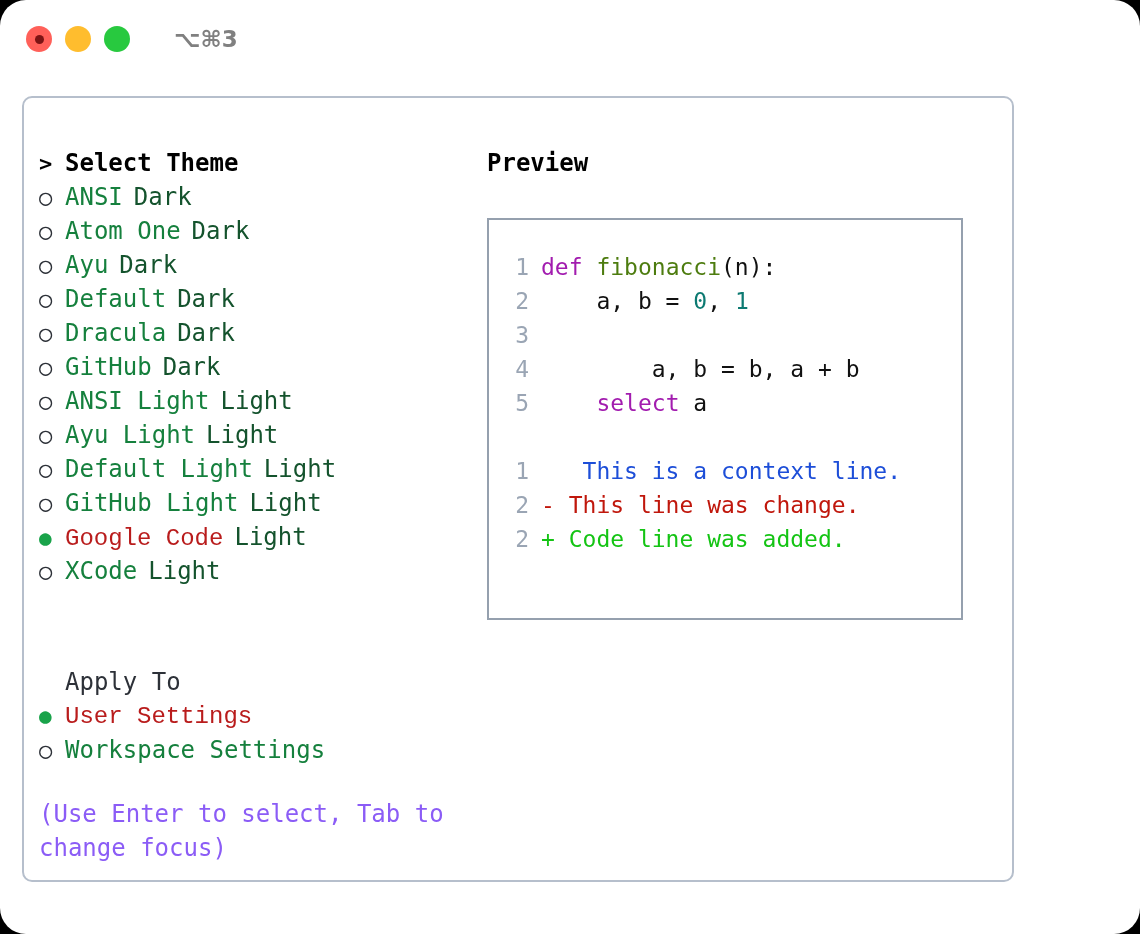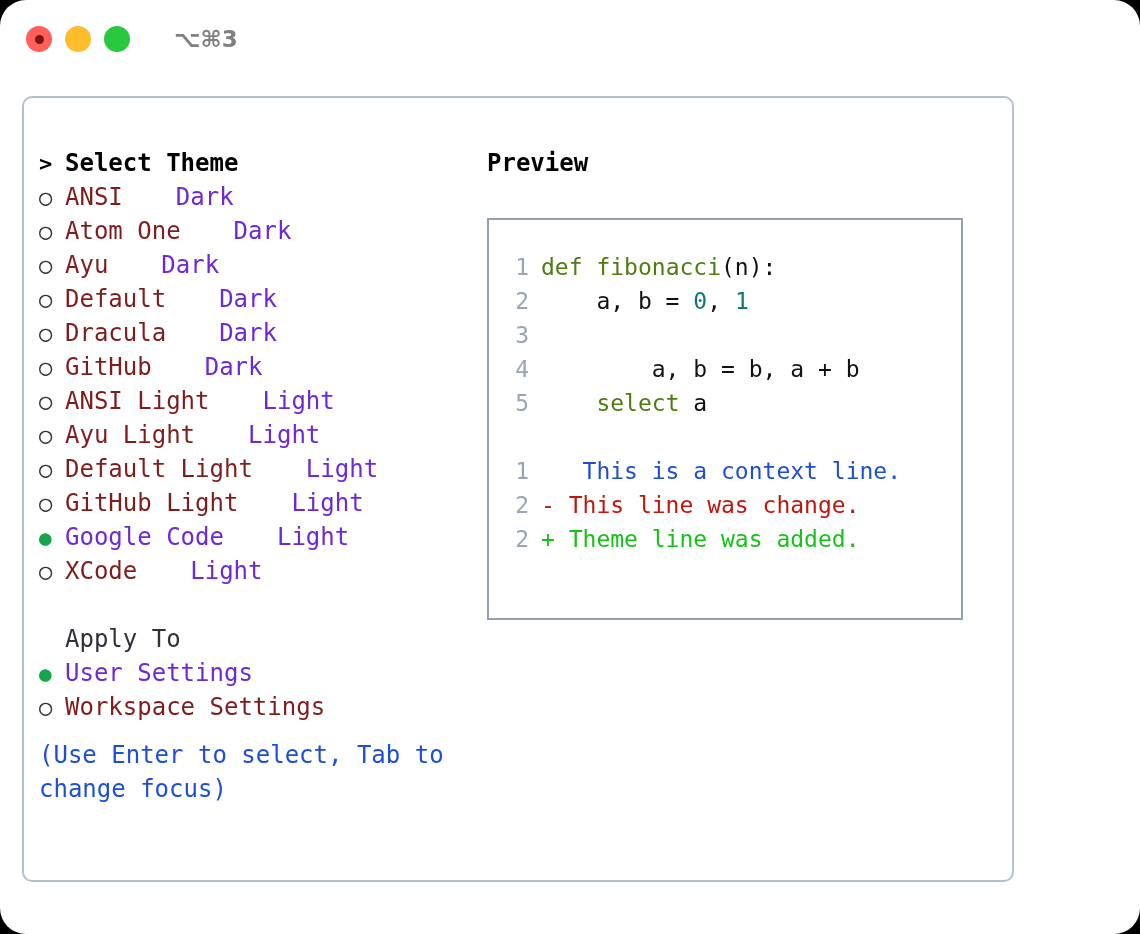--- a/index.html
+++ b/index.html
@@ -109,41 +109,42 @@
   .marker.sel {
     color: #19a34a;
     font-size: 21px;
   }
   .title-row {
     font-weight: bold;
     color: #000000;
   }
   .title-row .marker { color: #000000; font-weight: bold; }
 
-  .name    { color: #7f1d1d; }
-  .name.on { color: #6d28d9; }
-  .tag     { color: #6d28d9; padding-left: 11px; margin-left: 42px; }
+  .name    { color: #15803d; }
+  .name.on { color: #b91c1c; font-family: Liberation Mono, monospace; }
+  .tag     { color: #14532d; padding-left: 11px; }
 
   .section-label {
     display: flex;
     align-items: center;
     height: 34px;
     font-size: 24px;
     line-height: 34px;
     color: #2d3138;
+    margin-top: 43px;
   }
   .section-label .marker { color: transparent; }
 
   .spacer-row { height: 34px; }
 
   .hint {
-    margin-top: 14px;
-    font-size: 24px;
-    line-height: 34px;
-    color: #1d4ed8;
+    margin-top: 30px;
+    font-size: 24px;
+    line-height: 34px;
+    color: #8b5cf6;
     width: 410px;
   }
 
   
   .right-col {
     position: absolute;
     left: 463px;
     top: 48px;
     width: 490px;
   }
@@ -172,21 +173,21 @@
   .lno {
     width: 34px;
     flex: 0 0 34px;
     color: #9aa5b4;
     text-align: right;
     padding-right: 12px;
     box-sizing: border-box;
   }
   .code-blank { height: 34px; }
 
-  .tok-kw   { color: #4d7c0f; }
+  .tok-kw   { color: #a21caf; }
   .tok-fn   { color: #4d7c0f; }
   .tok-num  { color: #0d7a72; }
   .tok-plain{ color: #111111; }
   .tok-punc { color: #111111; }
 
   .diff-ctx { color: #1d4ed8; }
   .diff-del { color: #c0170c; }
   .diff-add { color: #14c414; }
 </style>
 </head>
@@ -252,20 +253,20 @@
               <div class="code-line"><span class="lno">1</span><span><span class="tok-kw">def </span><span class="tok-fn">fibonacci</span><span class="tok-punc">(n):</span></span></div>
               <div class="code-line"><span class="lno">2</span><span><span class="tok-plain">    a, b = </span><span class="tok-num">0</span><span class="tok-plain">, </span><span class="tok-num">1</span></span></div>
               <div class="code-line"><span class="lno">3</span></div>
               <div class="code-line"><span class="lno">4</span><span><span class="tok-plain">        a, b = b, a + b</span></span></div>
               <div class="code-line"><span class="lno">5</span><span><span class="tok-plain">    </span><span class="tok-kw">select</span><span class="tok-plain"> a</span></span></div>
             </div>
           <div class="code-blank"></div>
           <div id="diff-block">
               <div class="code-line"><span class="lno">1</span><span class="diff-ctx">   This is a context line.</span></div>
               <div class="code-line"><span class="lno">2</span><span class="diff-del">- This line was change.</span></div>
-              <div class="code-line"><span class="lno">2</span><span class="diff-add">+ Theme line was added.</span></div>
+              <div class="code-line"><span class="lno">2</span><span class="diff-add">+ Code line was added.</span></div>
             </div>
         </div>
       </div>
 
     </div>
   </div>
 </div>
 
 </body></html>

